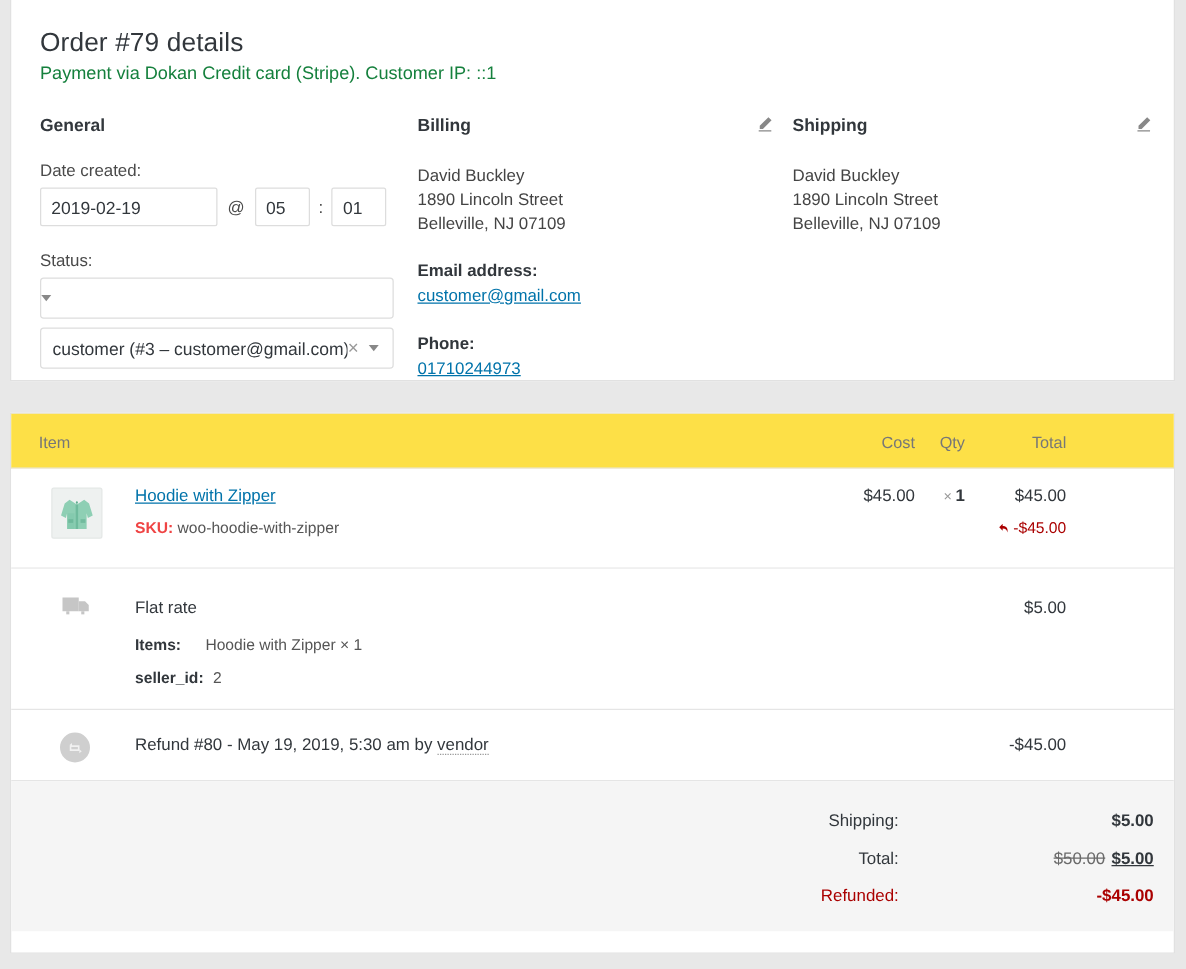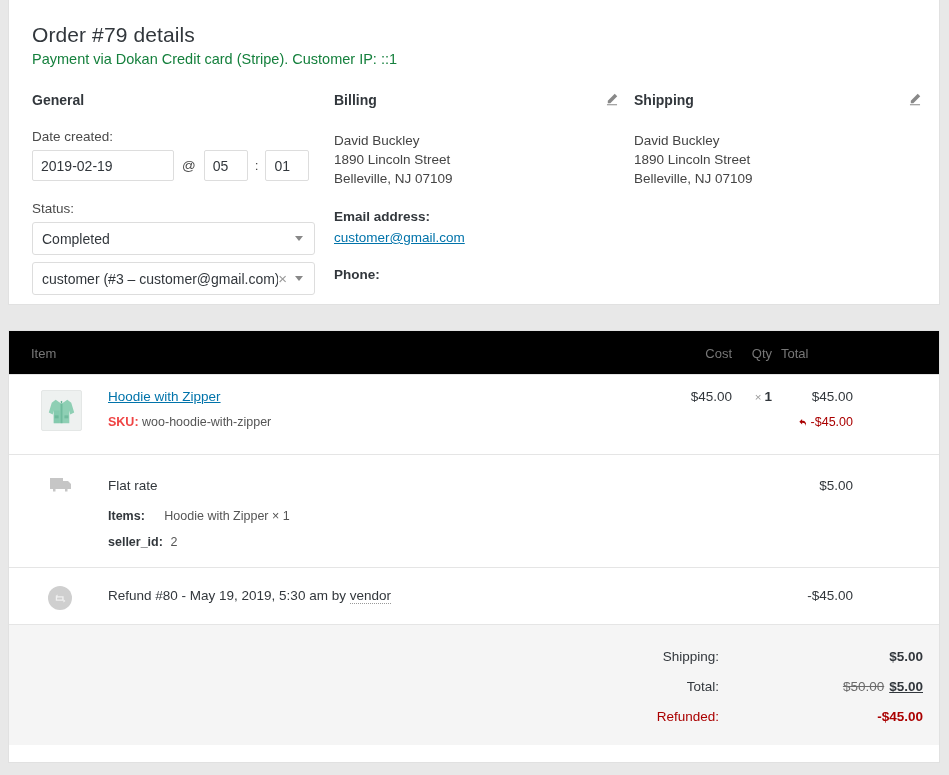--- a/index.html
+++ b/index.html
@@ -171,33 +171,33 @@
   .sub-val a {
     font-size: 13.5px;
     color: #0073aa;
     text-decoration: underline;
   }
 
   
   .items-head {
     position: relative;
     height: 44px;
-    background: #000000;
+    background: #fde047;
     border-bottom: 1px solid #e5e5e5;
   }
   .items-head .h {
     position: absolute;
     top: 15px;
     font-size: 13px;
     color: #777;
   }
   .h-item { left: 22px; }
   .h-cost { left: 673px; width: 50px; text-align: right; }
   .h-qty  { left: 727px; width: 36px; text-align: right; }
-  .h-total{ left: 772px; width: 54px; }
+  .h-total{ left: 790px; width: 54px; text-align: right; }
 
   .item-row {
     position: relative;
     border-bottom: 1px solid #e5e5e5;
     background: #fff;
   }
   #row-product { height: 80px; }
   #row-shipping { height: 113px; padding-left: 26px; }
   #row-refund  { height: 57px; }
 
@@ -359,21 +359,20 @@
       <div class="date-row">
         <input class="txt" id="date-input" type="text" value="2019-02-19" style="">
         <span class="at-sign">@</span>
         <input class="txt" id="hour-input" type="text" value="05" style="">
         <span class="colon-sign">:</span>
         <input class="txt" id="minute-input" type="text" value="01" style="">
       </div>
 
       <label class="field-label">Status:</label>
       <div class="select-box">
-        <span class="sel-text">Completed</span>
         <span class="caret"></span>
       </div>
 
 
       <div class="select-box customer-select">
         <span class="sel-text">customer (#3 – customer@gmail.com)</span>
         <span class="clear-x">×</span>
         <span class="caret"></span>
       </div>
     </div>
@@ -386,20 +385,23 @@
           </svg>
       </span>
       <div class="addr" style="white-space:pre-line">David Buckley
 1890 Lincoln Street
 Belleville, NJ 07109</div>
       <div class="sub-head">Email address:</div>
       <div class="sub-val">
         <a href="#">customer@gmail.com</a>
       </div>
       <div class="sub-head">Phone:</div>
+      <div class="sub-val">
+        <a href="#">01710244973</a>
+      </div>
     </div>
 
     <div class="col" id="col-shipping">
       <div class="col-head">Shipping</div>
       <span class="pencil">
         <svg width="14" height="14" viewBox="0 0 20 20">
             <path fill="#888" d="M13.9 2.5 17.5 6.1 7.6 16 4 16 4 12.4zM2.8 17.4h14.4v1.5H2.8z"></path>
           </svg>
       </span>
       <div class="addr" style="white-space:pre-line">David Buckley

